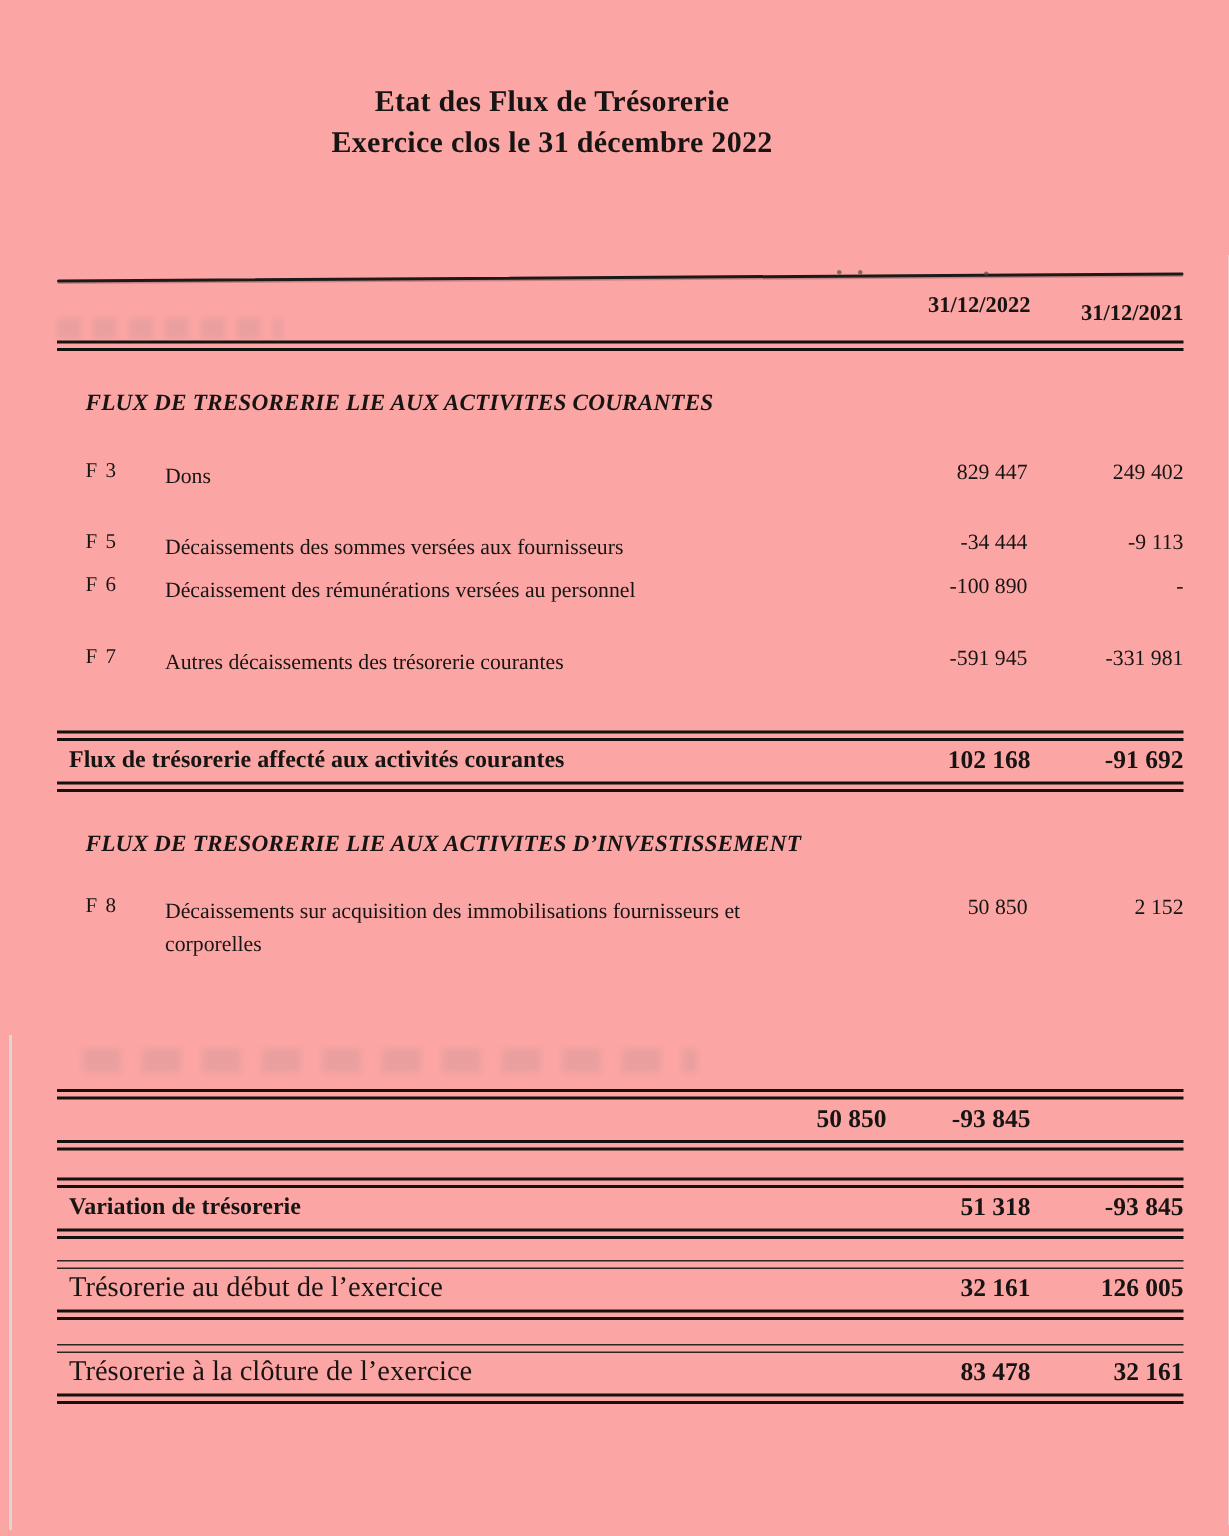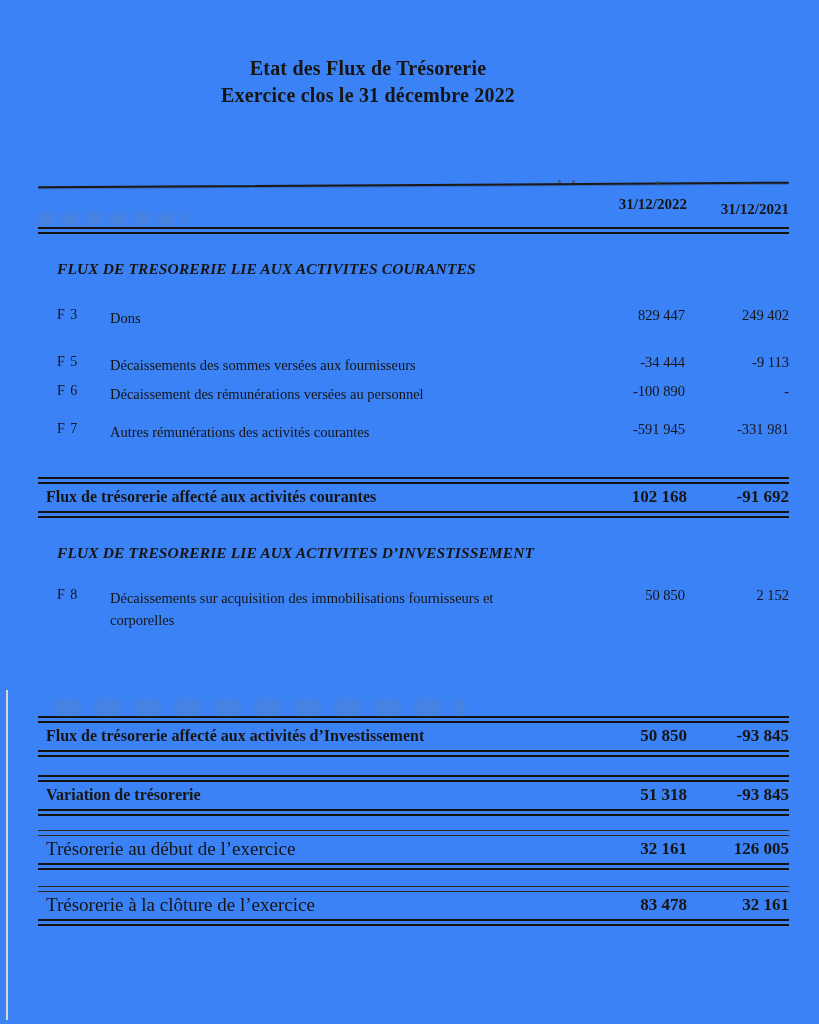--- a/index.html
+++ b/index.html
@@ -1,21 +1,21 @@
 <!DOCTYPE html>
 <html><head>
 <meta charset="utf-8">
 <style>
   * { margin:0; padding:0; box-sizing:border-box; }
   html,body { background:#e9e7e3; }
   .page {
     position:relative;
     width:819px; height:1024px;
     margin:0 auto;
-    background:#3b82f6;
+    background:#fca5a5;
     color:#171513;
     font-family:"Liberation Serif", serif;
     overflow:hidden;
   }
   .content { padding:0 30px 0 38px; }
 
   
   .title-block { margin-top:55px; width:660px; text-align:center; }
   .title-line { font-size:20px; font-weight:700; line-height:27px; letter-spacing:.2px; }
 
@@ -54,21 +54,21 @@
   }
 
   
   .detail-row { font-size:14.5px; }
   .detail-row .code { padding-left:19px; font-size:14px; letter-spacing:1px; }
   .detail-row .label { padding-left:18px; padding-right:30px; line-height:22px; }
 
   .mt-f3 { margin-top:29px; }
   .mt-f5 { margin-top:25px; }
   .mt-f6 { margin-top:7px; }
-  .mt-f7 { margin-top:16px; }
+  .mt-f7 { margin-top:26px; }
   .mt-f8 { margin-top:25px; }
 
   
   .band { margin-top:0; }
   .band .band-row {
     display:grid; grid-template-columns:1fr 96px 102px;
     align-items:center; min-height:27px; padding:2px 0 3px 0;
   }
   .band .band-label { padding-left:8px; font-size:16px; font-weight:700; }
   .band .band-label.regular { font-weight:400; font-size:19px; padding-left:8px; }
@@ -136,21 +136,21 @@
 
     <div class="grid-row detail-row mt-f6">
       <div class="code">F 6</div>
       <div class="label">Décaissement des rémunérations versées au personnel</div>
       <div class="num pad">-100 890</div>
       <div class="num">-</div>
     </div>
 
     <div class="grid-row detail-row mt-f7">
       <div class="code">F 7</div>
-      <div class="label">Autres rémunérations des activités courantes</div>
+      <div class="label">Autres décaissements des trésorerie courantes</div>
       <div class="num pad">-591 945</div>
       <div class="num">-331 981</div>
     </div>
 
     <div class="band mt-band1">
       <div class="rule-double"></div>
       <div class="band-row">
         <div class="band-label">Flux de trésorerie affecté aux activités courantes</div>
         <div class="num pad">102 168</div>
         <div class="num">-91 692</div>
@@ -163,21 +163,20 @@
     <div class="grid-row detail-row mt-f8">
       <div class="code">F 8</div>
       <div class="label">Décaissements sur acquisition des immobilisations fournisseurs et corporelles</div>
       <div class="num pad">50 850</div>
       <div class="num">2 152</div>
     </div>
 
     <div class="band mt-band2">
       <div class="rule-double"></div>
       <div class="band-row">
-        <div class="band-label">Flux de trésorerie affecté aux activités d’Investissement</div>
         <div class="num pad">50 850</div>
         <div class="num">-93 845</div>
       </div>
       <div class="rule-double"></div>
     </div>
 
     <div class="band mt-band3">
       <div class="rule-double"></div>
       <div class="band-row">
         <div class="band-label">Variation de trésorerie</div>

